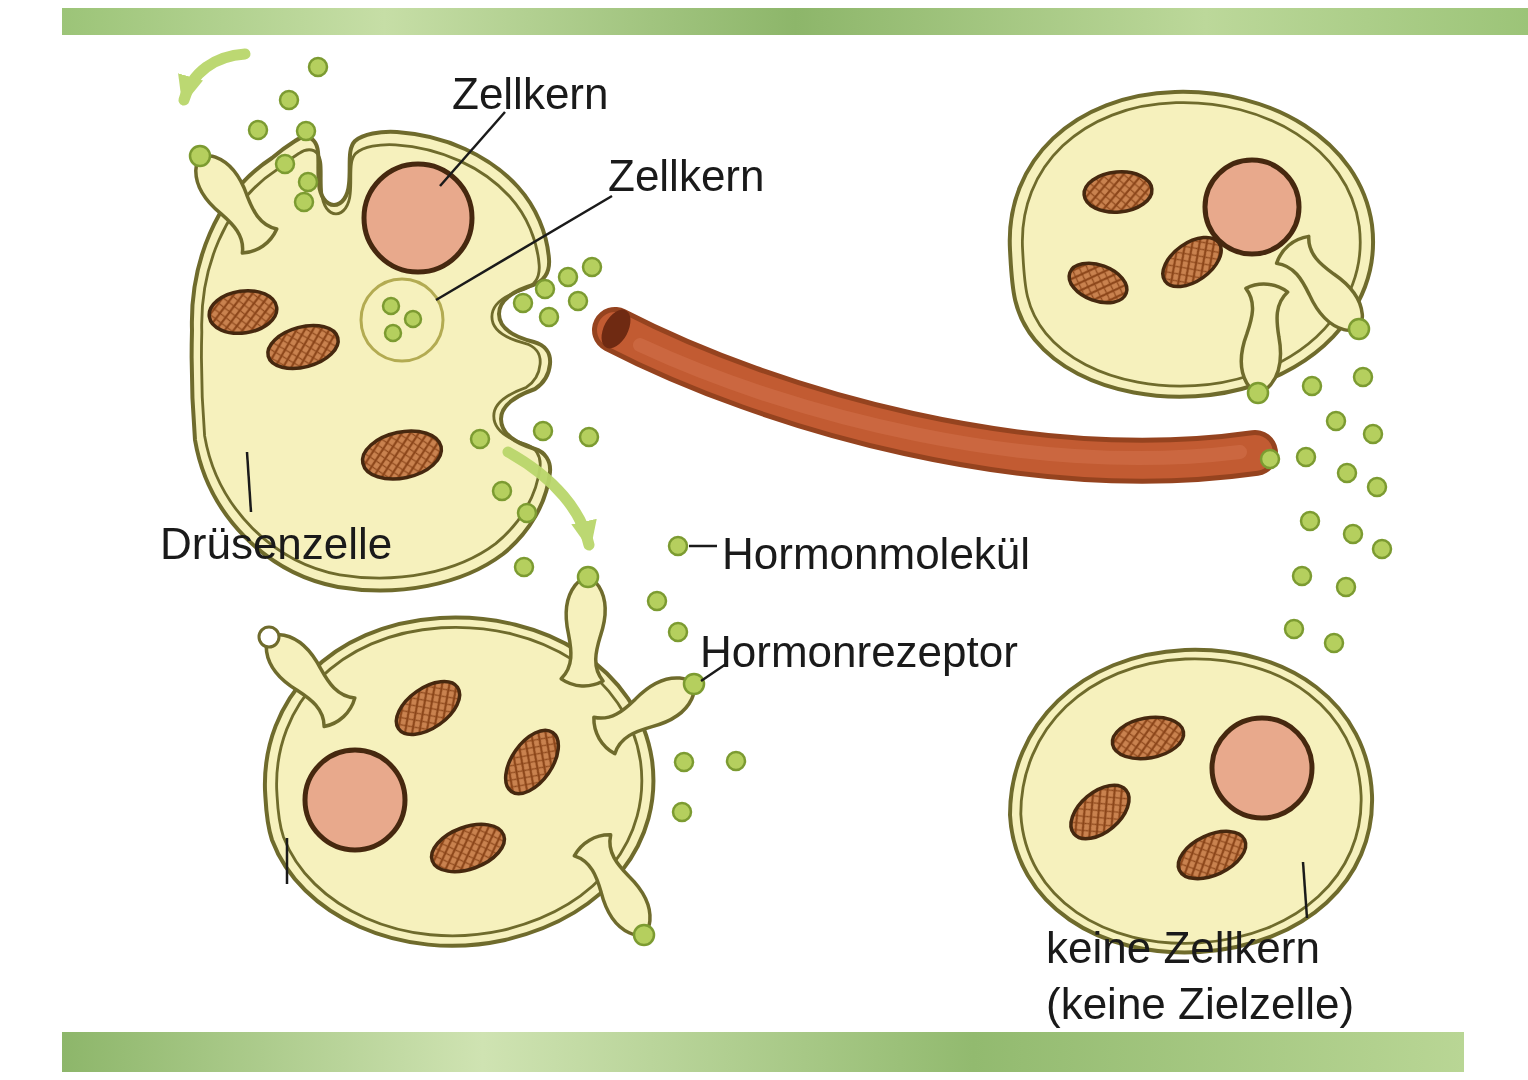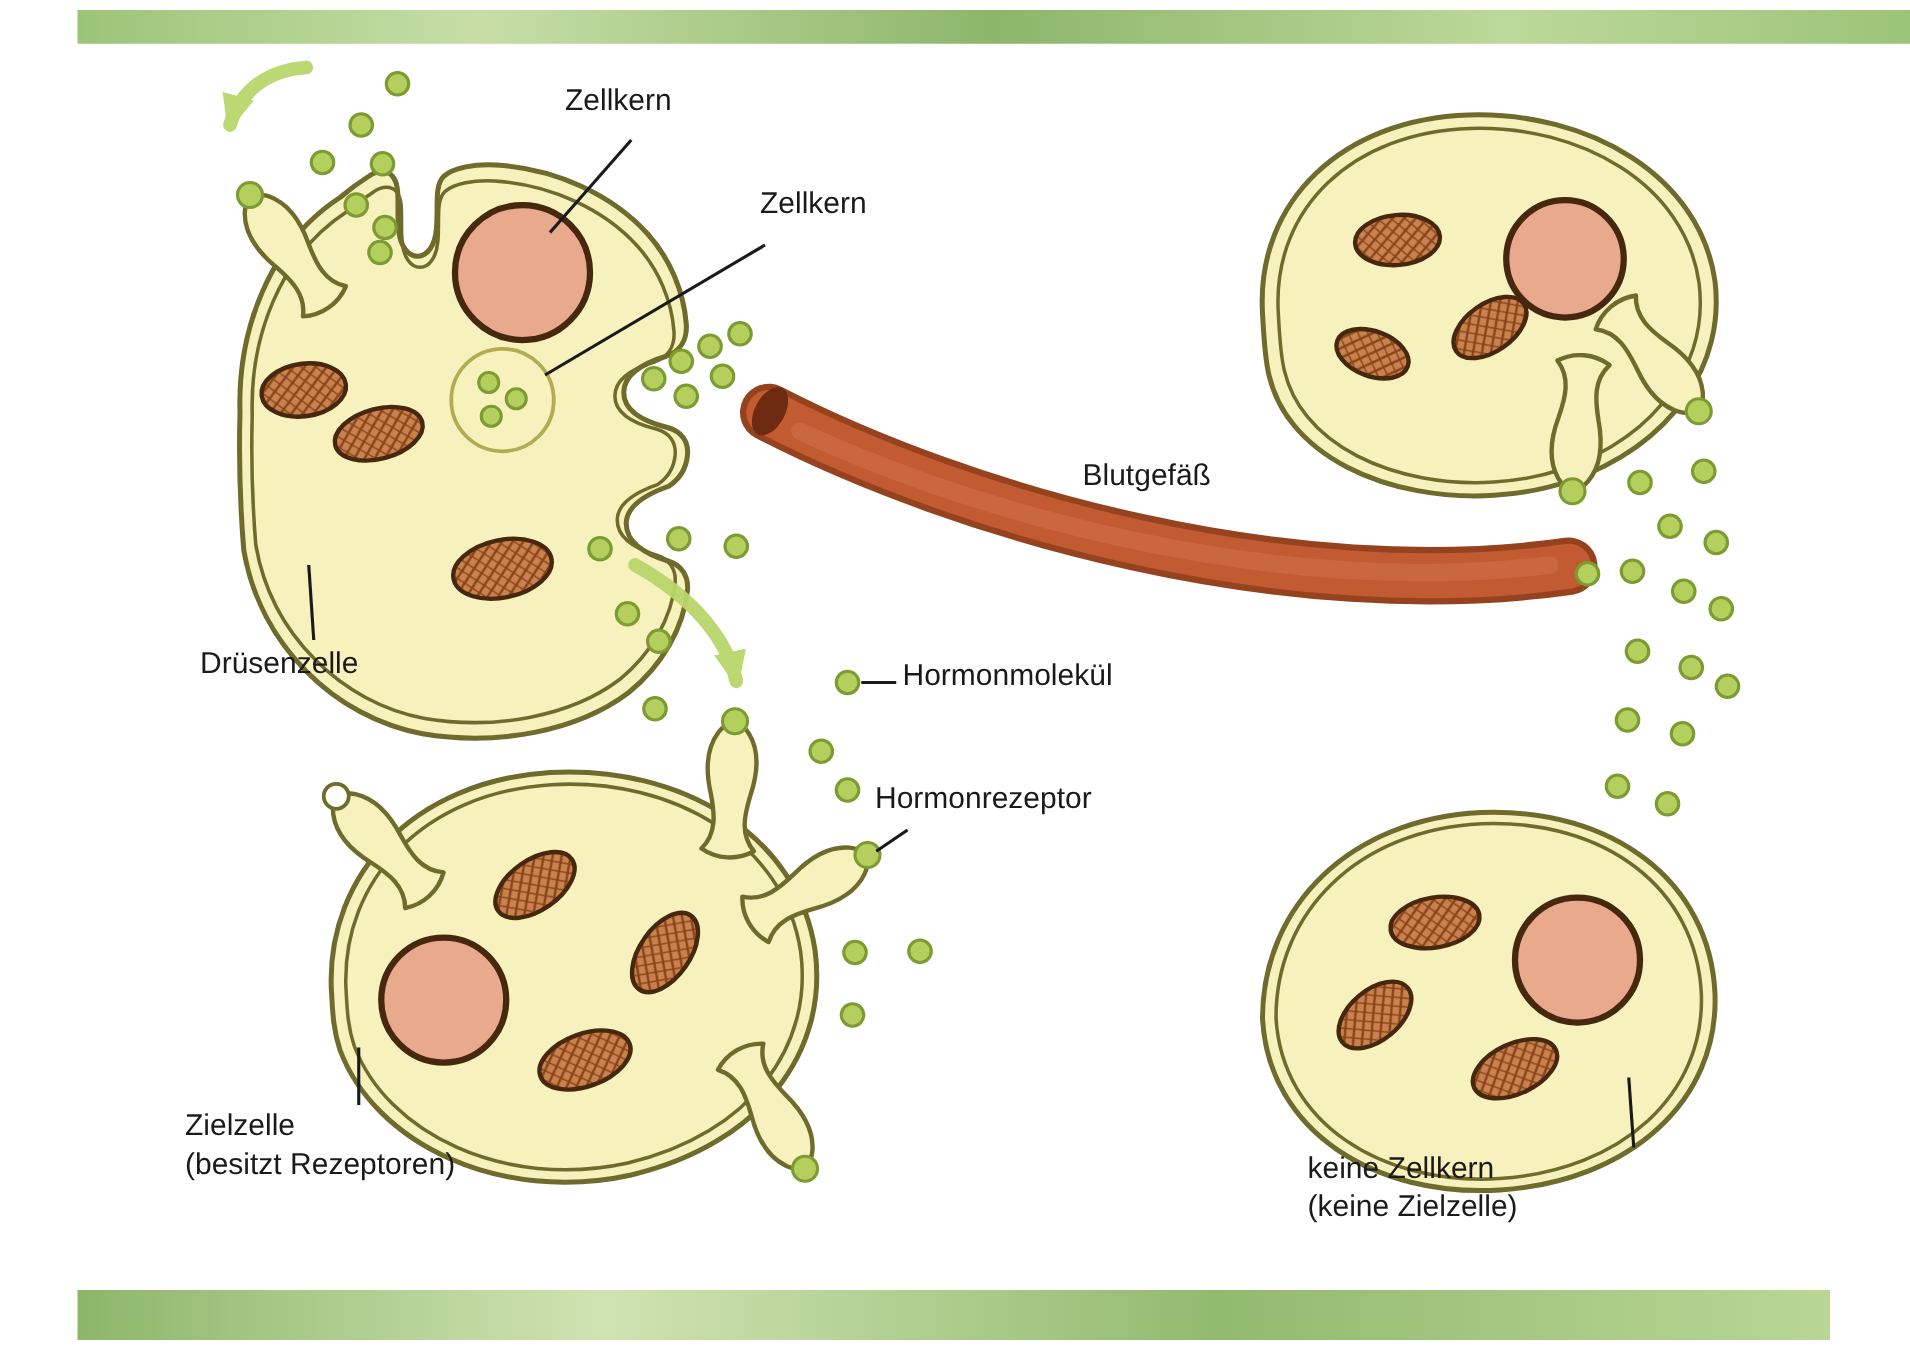--- a/index.html
+++ b/index.html
@@ -32,21 +32,21 @@
   .hormone{fill:var(--hormone-fill);stroke:var(--hormone-stroke);stroke-width:2.5;}
   .receptor{fill:var(--cell-fill);stroke:var(--membrane);stroke-width:3.5;stroke-linejoin:round;}
   .receptor-cup{fill:#ffffff;stroke:var(--membrane);stroke-width:3;}
   .vesicle{fill:var(--cell-fill);stroke:#b3ab52;stroke-width:3;}
   .vessel-outer{fill:none;stroke:var(--vessel-dark);stroke-width:46;stroke-linecap:round;}
   .vessel-inner{fill:none;stroke:var(--vessel-main);stroke-width:36;stroke-linecap:round;}
   .vessel-hi{fill:none;stroke:#d0704a;stroke-width:14;stroke-linecap:round;opacity:.6;}
   .lumen{fill:#6f2a12;}
   .arrow{fill:none;stroke:var(--arrow-green);stroke-width:11;stroke-linecap:round;opacity:.95;}
   .lbl-line{stroke:#1a1a1a;stroke-width:2.5;fill:none;}
-  .label{position:absolute;font-size:24px;color:var(--label-color);white-space:nowrap;line-height:1.28;}
+  .label{position:absolute;font-size:44px;color:var(--label-color);white-space:nowrap;line-height:1.28;}
 </style>
 </head>
 <body>
 
 <div class="stage">
 
   <div class="bar top"></div>
 
   <svg class="diagram" width="1528" height="1080" viewBox="0 0 1528 1080">
     <defs>
@@ -216,29 +216,24 @@
       <path class="lbl-line" d="M 247,452 L 251,512"></path>
       <path class="lbl-line" d="M 689,546 L 717,546"></path>
       <path class="lbl-line" d="M 726,664 L 701,681"></path>
       <path class="lbl-line" d="M 287,838 L 287,884"></path>
       <path class="lbl-line" d="M 1303,862 L 1307,918"></path>
     </g>
   </svg>
 
   <div class="label" style="left:452px;top:66px;">Zellkern</div>
   <div class="label" style="left:608px;top:148px;">Zellkern</div>
-  <div class="label" style="left:866px;top:366px;">Blutgefäß</div>
   <div class="label" style="left:160px;top:516px;">Drüsenzelle</div>
   <div class="label" style="left:722px;top:526px;">Hormonmolekül</div>
   <div class="label" style="left:700px;top:624px;">Hormonrezeptor</div>
 
-  <div class="label" style="left:148px;top:886px;">
-    <span style="display:block;">Zielzelle</span>
-    <span style="display:block;">(besitzt Rezeptoren)</span>
-  </div>
 
   <div class="label" style="left:1046px;top:920px;">
     <span style="display:block;">keine Zellkern</span>
     <span style="display:block;">(keine Zielzelle)</span>
   </div>
 
   <div class="bar bottom"></div>
 </div>
 
 </body></html>

